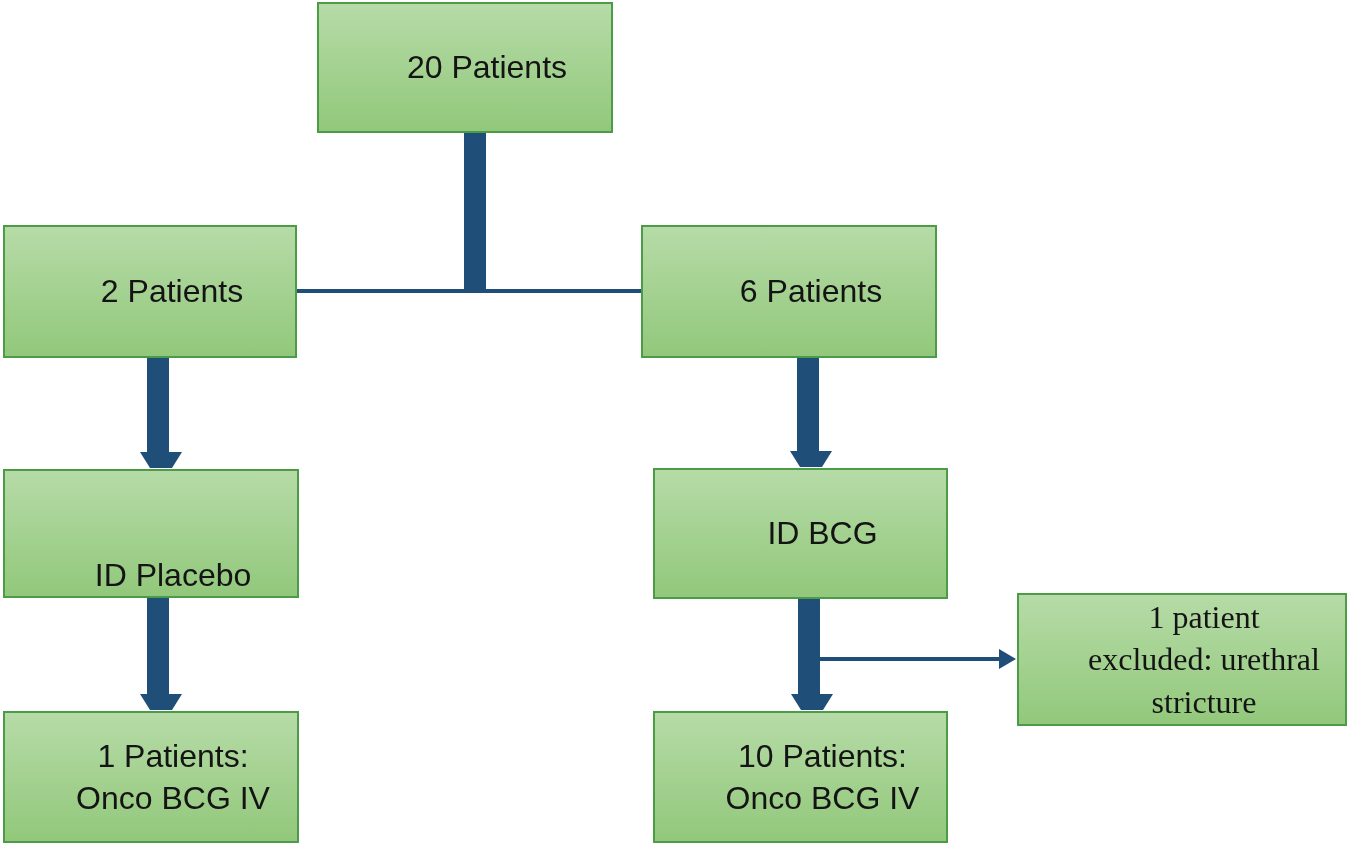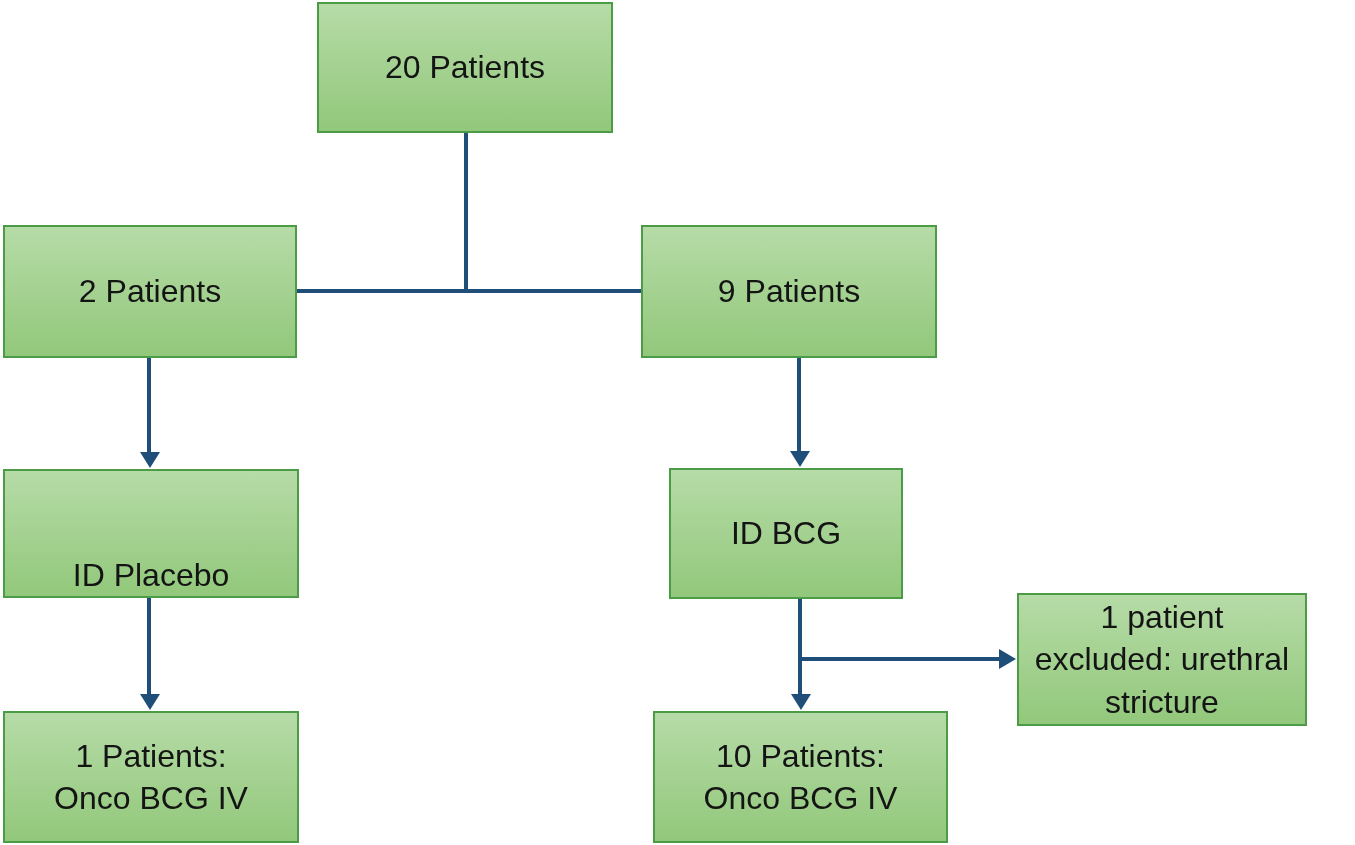--- a/index.html
+++ b/index.html
@@ -2,21 +2,21 @@
 <html style="--box-fill-top: #b6dba7; --box-fill-bottom: #92c87b; --box-border: #4c9b47; --connector: #1f4e79; --text: #141414;"><head>
 <meta charset="utf-8">
 <style>
   :root {
     --box-fill-top: #b6dba7;
     --box-fill-bottom: #92c87b;
     --box-border: #4c9b47;
     --connector: #1f4e79;
     --text: #141414;
   }
-  * { box-sizing: border-box; }
+  * { box-sizing: border-box; padding-left: 22px; }
   html, body { margin: 0; padding: 0; background: #ffffff; }
   .canvas {
     position: relative;
     width: 1355px;
     height: 845px;
     background: #ffffff;
     overflow: hidden;
     font-family: "Liberation Sans", "DejaVu Sans", sans-serif;
   }
   .node {
@@ -46,24 +46,24 @@
     border-top: 10px solid transparent;
     border-bottom: 10px solid transparent;
     border-left: 17px solid var(--connector);
   }
 
   
   .n-total         { left: 317px; top: 2px;   width: 296px; height: 131px; }
   .n-left-arm      { left: 3px;   top: 225px; width: 294px; height: 133px; }
   .n-right-arm     { left: 641px; top: 225px; width: 296px; height: 133px; }
   .n-placebo       { left: 3px;   top: 469px; width: 296px; height: 129px; align-items: flex-end; }
-  .n-bcg           { left: 653px; top: 468px; width: 234px; height: 131px; margin-left: 16px; }
+  .n-bcg           { left: 653px; top: 468px; width: 295px; height: 131px; }
   .n-left-outcome  { left: 3px;   top: 711px; width: 296px; height: 132px; }
   .n-right-outcome { left: 653px; top: 711px; width: 295px; height: 132px; }
-  .n-excluded      { left: 1017px; top: 593px; width: 290px; height: 133px; }
+  .n-excluded      { left: 1017px; top: 593px; width: 330px; height: 133px; font-family: Liberation Serif, serif; }
 
   
   .c-v1       { left: 464px; top: 133px; width: 4px;   height: 158px; }
   .c-h1       { left: 297px; top: 289px; width: 344px; height: 4px;   }
   .c-a1-stem  { left: 147px; top: 358px; width: 4px;   height: 95px;  }
   .c-a1-head  { left: 140px; top: 452px; }
   .c-a2-stem  { left: 797px; top: 358px; width: 4px;   height: 94px;  }
   .c-a2-head  { left: 790px; top: 451px; }
   .c-a3-stem  { left: 147px; top: 598px; width: 4px;   height: 96px;  }
   .c-a3-head  { left: 140px; top: 694px; }
@@ -79,21 +79,21 @@
 
   <div class="node n-total">
     <div class="box-label">20 Patients</div>
   </div>
 
   <div class="node n-left-arm">
     <div class="box-label">2 Patients</div>
   </div>
 
   <div class="node n-right-arm">
-    <div class="box-label">9 Patients</div>
+    <div class="box-label">6 Patients</div>
   </div>
 
   <div class="node n-placebo">
     <div class="box-label">ID Placebo</div>
   </div>
 
   <div class="node n-bcg">
     <div class="box-label">ID BCG</div>
   </div>
 

